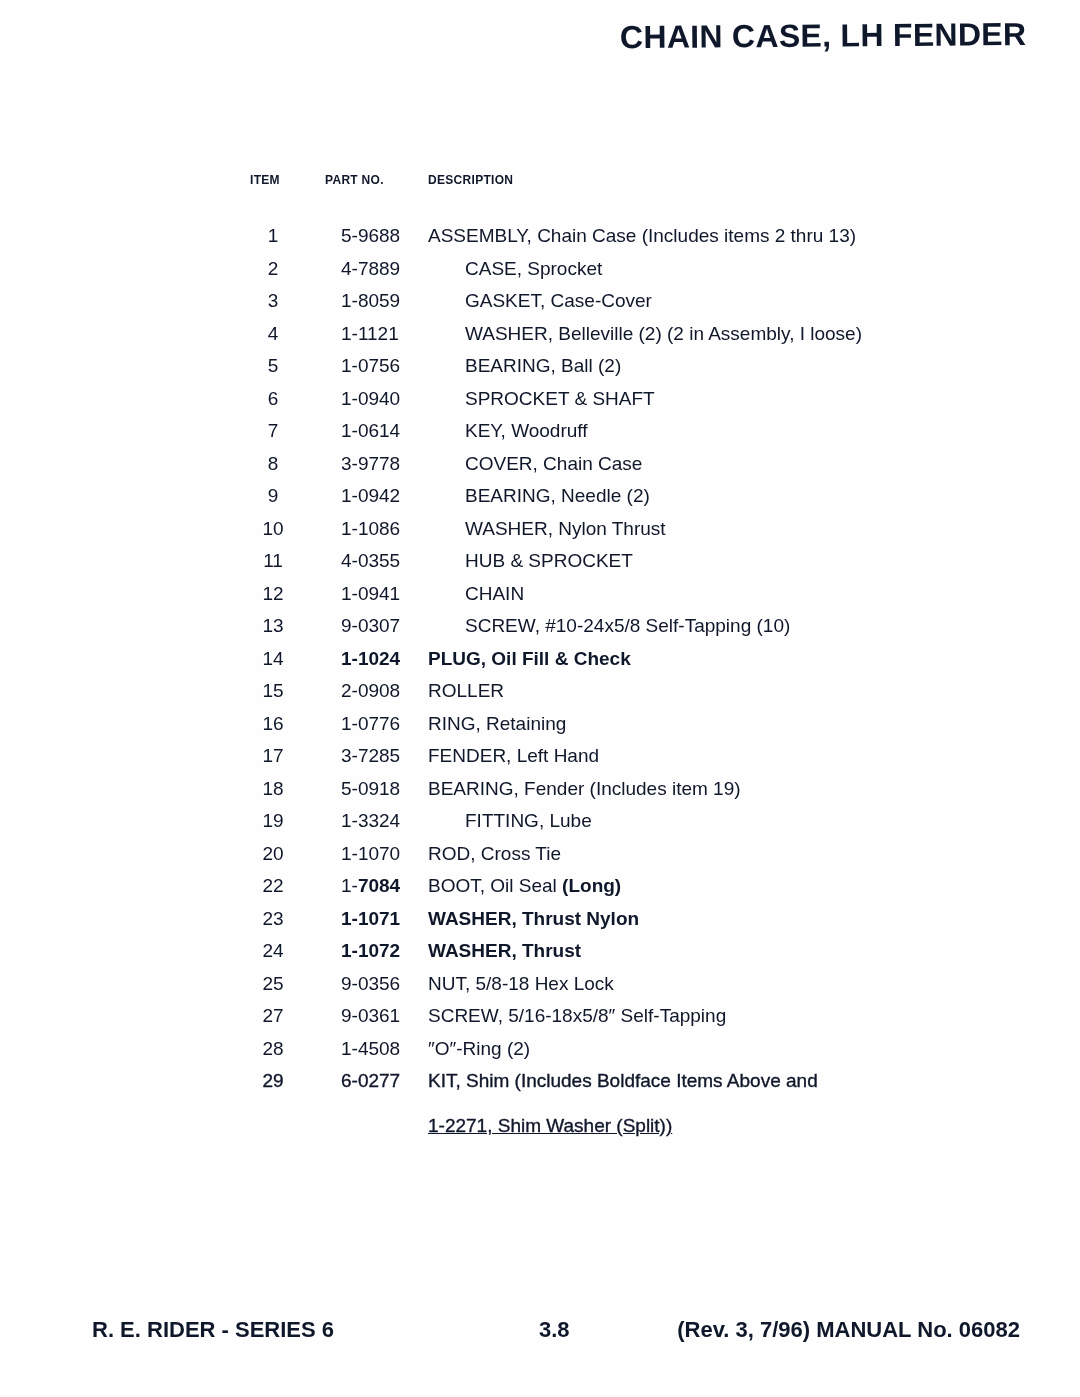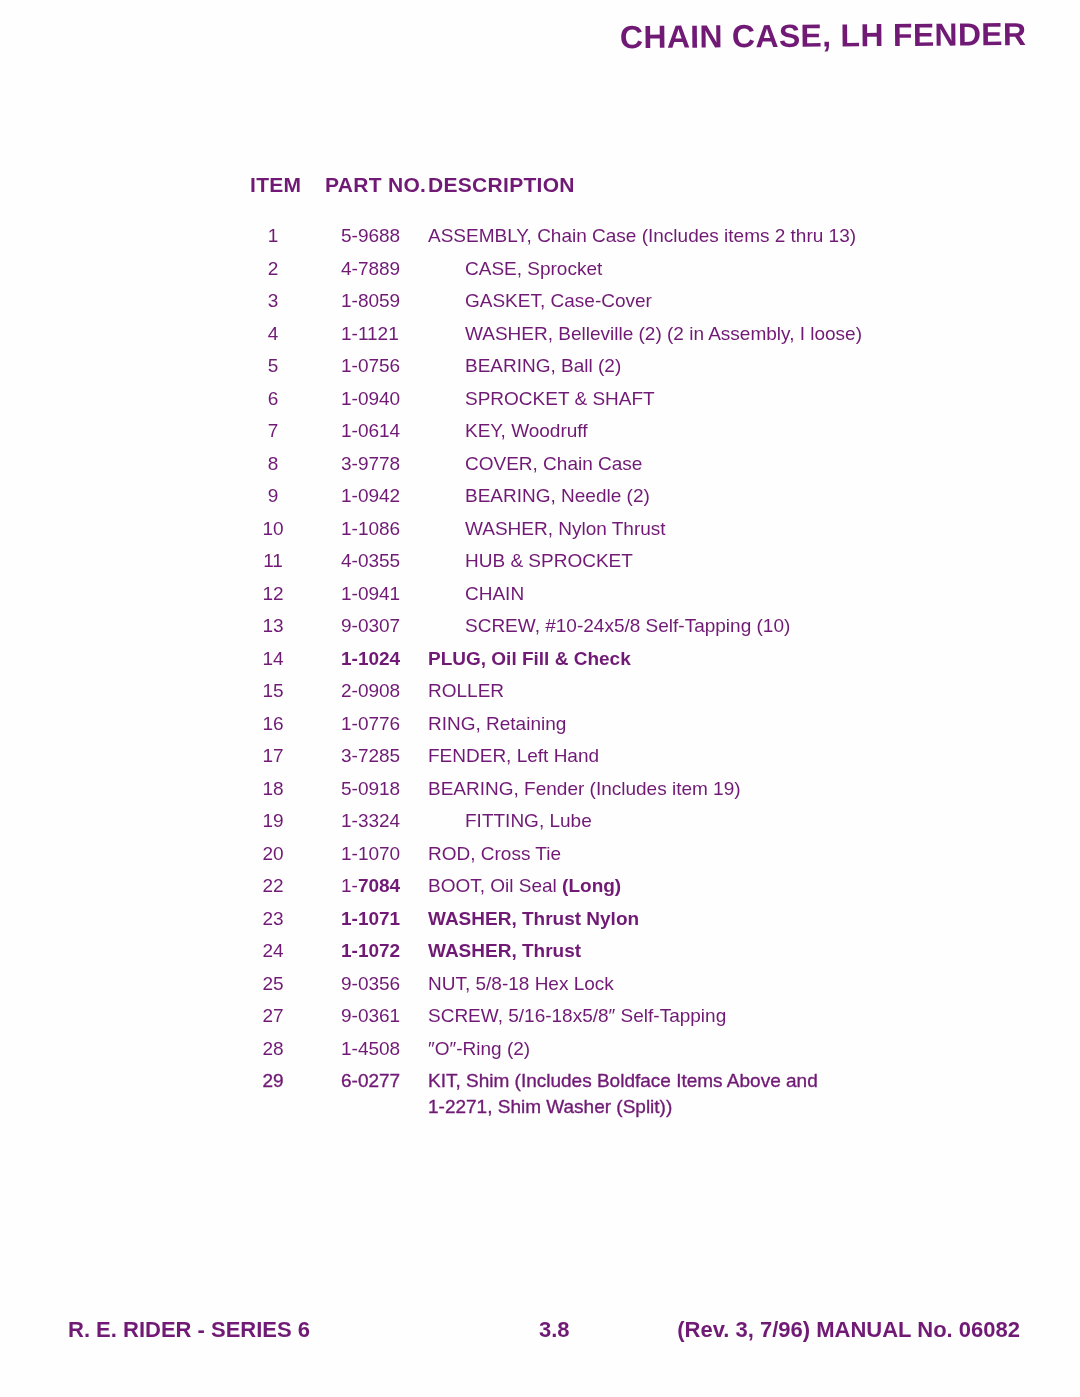--- a/index.html
+++ b/index.html
@@ -6,41 +6,41 @@
     margin: 0;
     padding: 0;
     background: #ffffff;
   }
   .page {
     position: relative;
     width: 1080px;
     height: 1397px;
     background: #fefefe;
     font-family: "Liberation Sans", "DejaVu Sans", sans-serif;
-    color: #701a75;
+    color: #0f172a;
     overflow: hidden;
   }
   .title {
     position: absolute;
     top: 16px;
     right: 54px;
     font-size: 32px;
     font-weight: 700;
     letter-spacing: 0.3px;
     white-space: nowrap;
     transform: rotate(-0.45deg);
     transform-origin: right center;
   }
   .table-header {
     position: absolute;
     top: 173px;
     left: 0;
     width: 100%;
     height: 22px;
-    font-size: 21px;
+    font-size: 12px;
     font-weight: 700;
     letter-spacing: 0.3px;
   }
   .th { position: absolute; white-space: nowrap; }
   .th-item { left: 250px; }
   .th-part { left: 325px; }
   .th-desc { left: 428px; }
 
   .rows {
     position: absolute;
@@ -57,35 +57,35 @@
   }
   .ci {
     position: absolute;
     left: 249px;
     width: 48px;
     text-align: center;
   }
   .cp { position: absolute; left: 341px; }
   .cd { position: absolute; left: 428px; }
   .cd.ind { left: 465px; text-align: right; }
-  .cd.cont { top: 26px; }
+  .cd.cont { top: 45px; text-decoration: underline; }
   .b { font-weight: 700; }
   .semi { -webkit-text-stroke: 0.35px currentColor; }
 
   .footer {
     position: absolute;
     top: 1317px;
     left: 0;
     width: 100%;
     height: 28px;
     font-size: 22px;
     font-weight: 700;
     white-space: nowrap;
   }
-  .f-left { position: absolute; left: 68px; }
+  .f-left { position: absolute; left: 92px; }
   .f-center { position: absolute; left: 539px; }
   .f-right { position: absolute; right: 60px; }
 </style>
 </head>
 <body>
 
 <div class="page">
 
   <div class="title">CHAIN CASE, LH FENDER</div>
 

